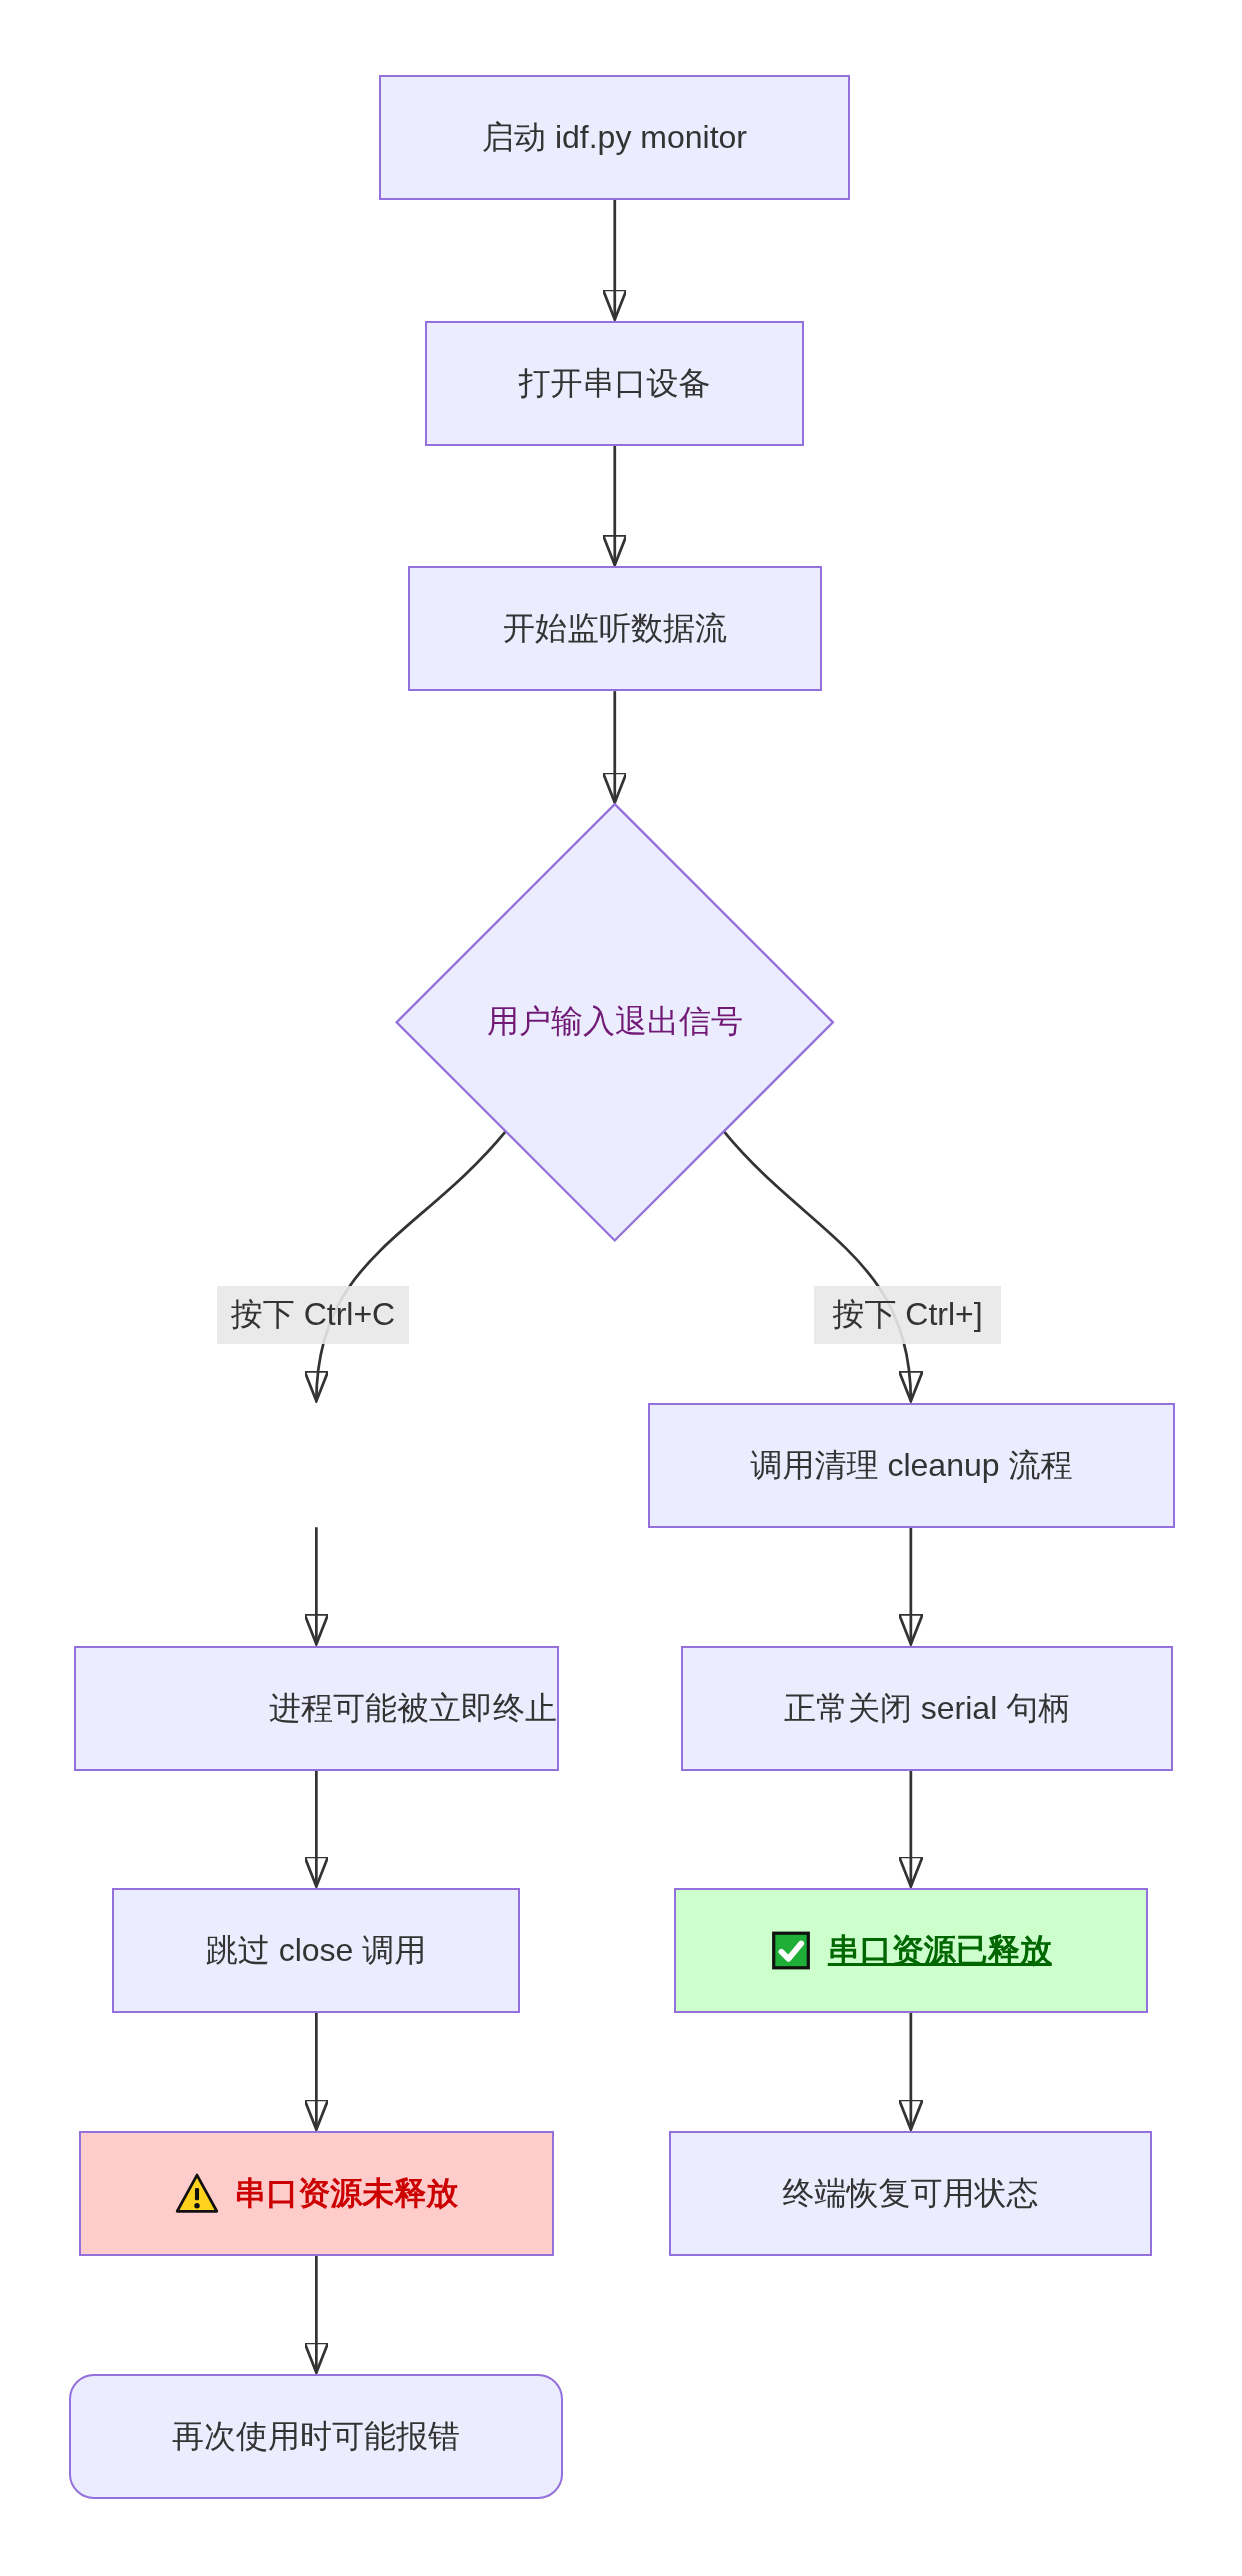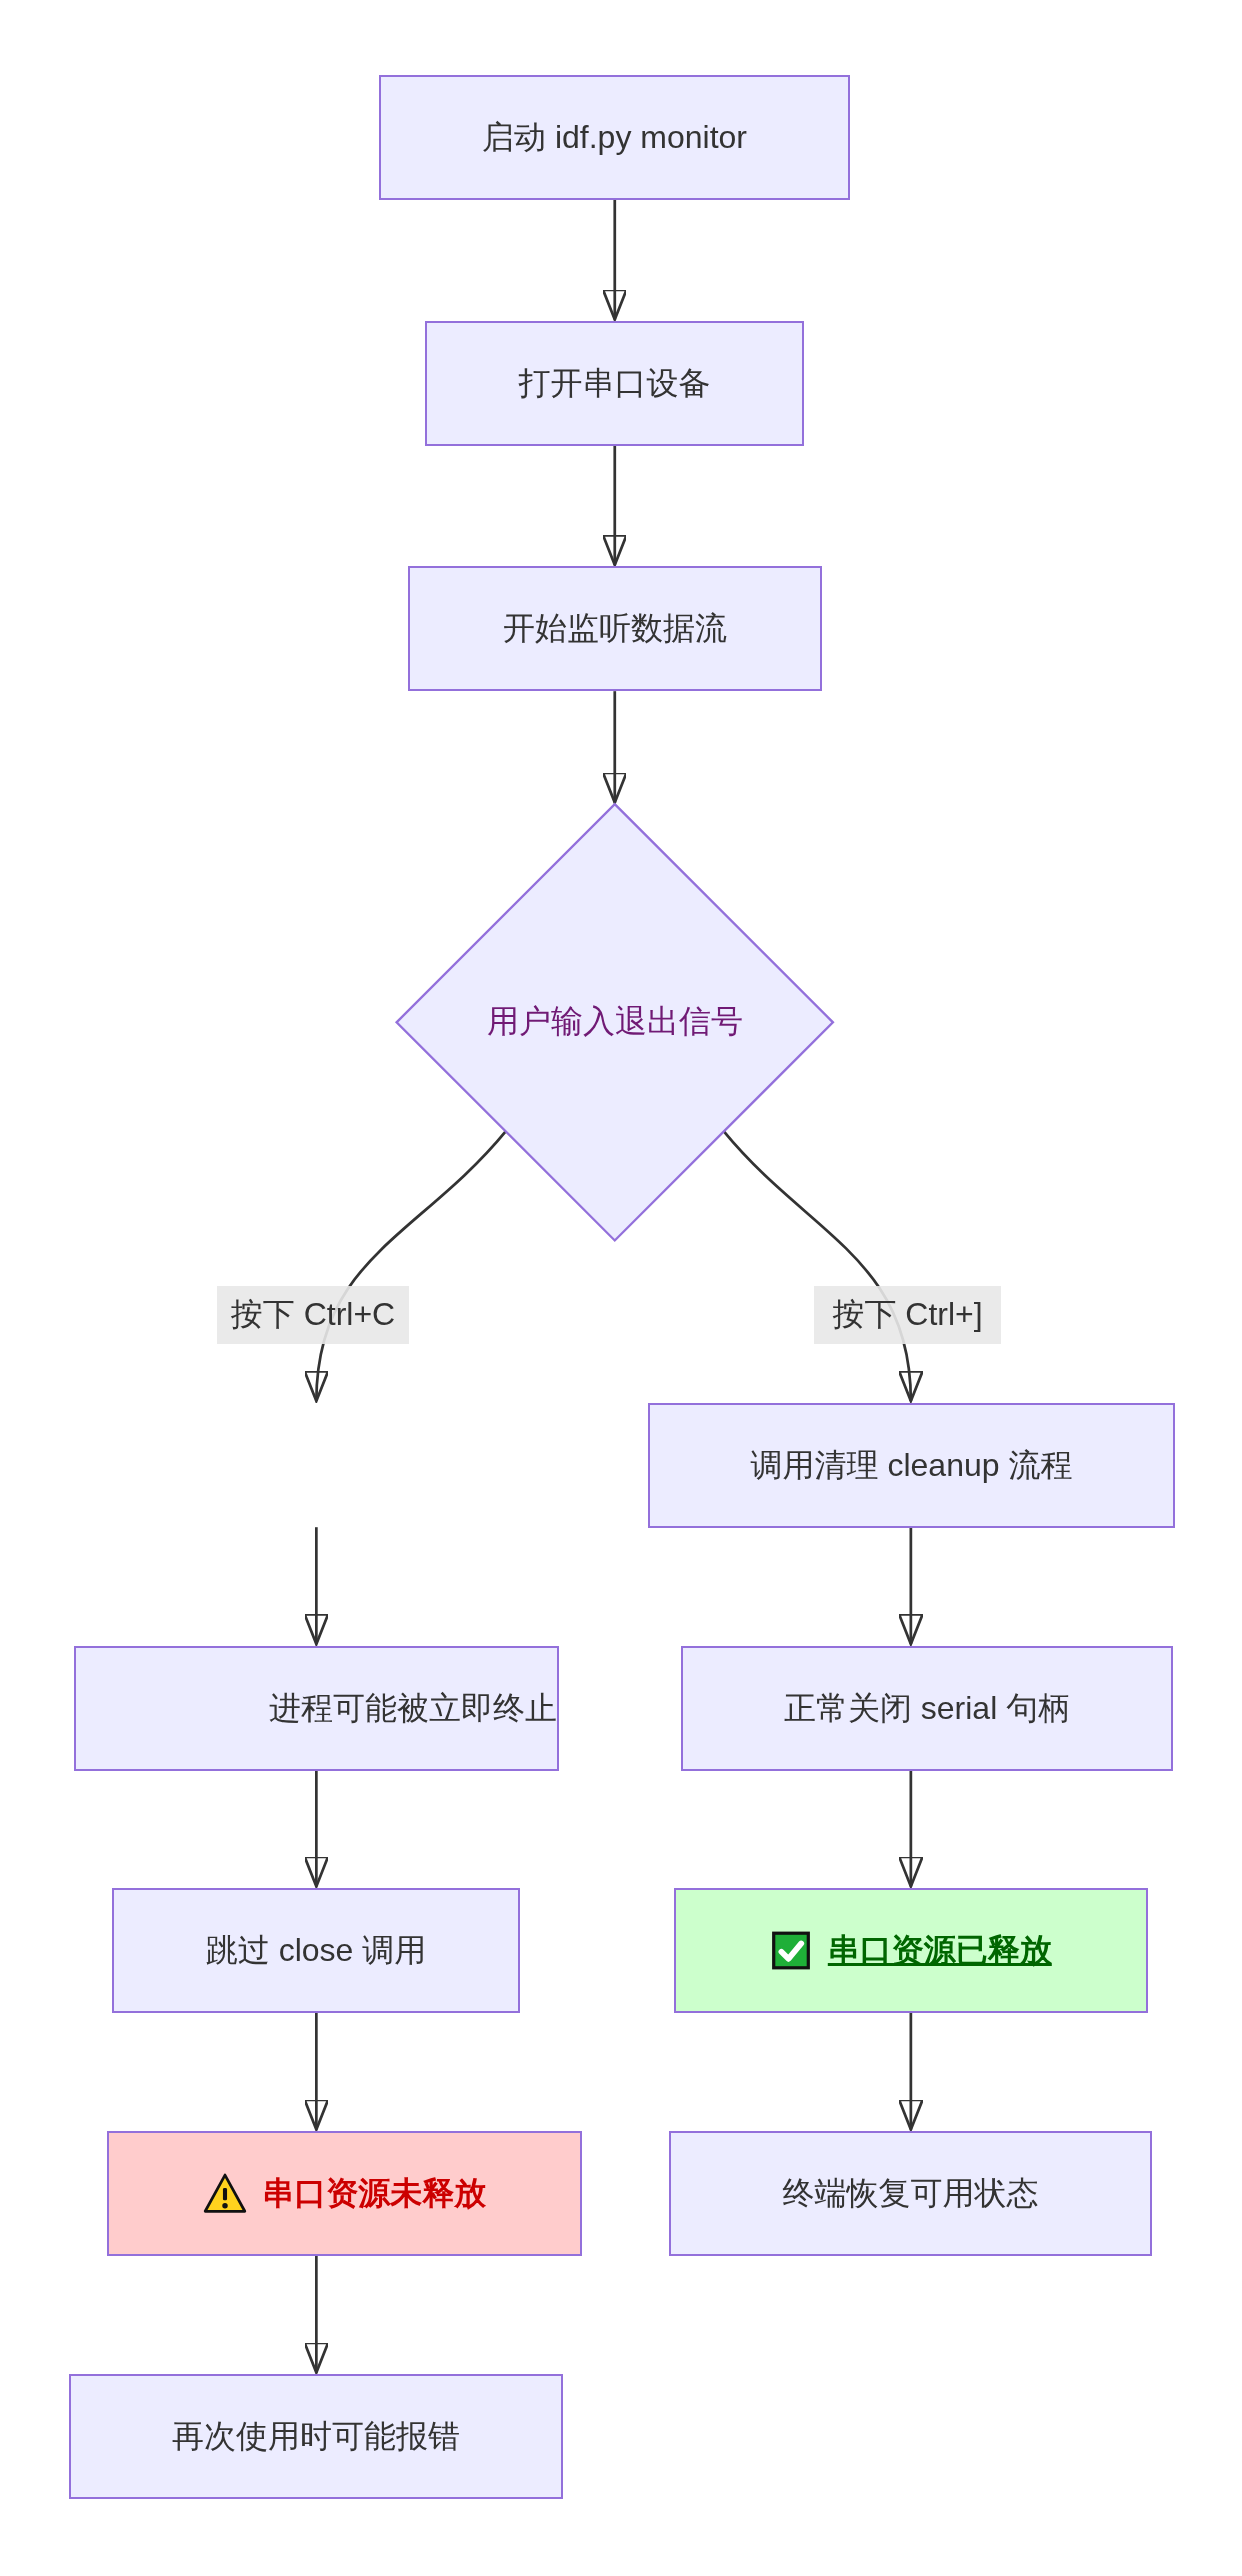--- a/index.html
+++ b/index.html
@@ -43,23 +43,23 @@
   .pos-n0{left:379px;top:75px;width:471px;height:125px;}
   .pos-n1{left:425px;top:321px;width:379px;height:125px;}
   .pos-n2{left:408px;top:566px;width:414px;height:125px;}
   .pos-n3{left:397px;top:804px;width:436px;height:436px;}
   .pos-n4{left:101px;top:1403px;width:430px;height:125px;}
   .pos-n5{left:648px;top:1403px;width:527px;height:125px;}
   .pos-n6{left:74px;top:1646px;width:485px;height:125px;justify-content:flex-end;}
   .pos-n7{left:665px;top:1646px;width:492px;height:125px;margin-left:16px;}
   .pos-n8{left:112px;top:1888px;width:408px;height:125px;}
   .pos-n9{left:674px;top:1888px;width:474px;height:125px;}
-  .pos-n10{left:79px;top:2131px;width:475px;height:125px;margin-left:28px;}
+  .pos-n10{left:79px;top:2131px;width:475px;height:125px;}
   .pos-n11{left:669px;top:2131px;width:483px;height:125px;}
-  .pos-n12{left:69px;top:2374px;width:494px;height:125px;}
+  .pos-n12{left:69px;top:2374px;width:494px;height:125px;border-radius:25px;}
   .pos-labelL{left:217px;top:1286px;width:192px;height:58px;}
   .pos-labelR{left:814px;top:1286px;width:187px;height:58px;}
 </style>
 </head>
 <body>
 
 <div class="stage">
 
   <svg class="edges" width="1242" height="2576" viewBox="0 0 1594 3306">
     <defs>

